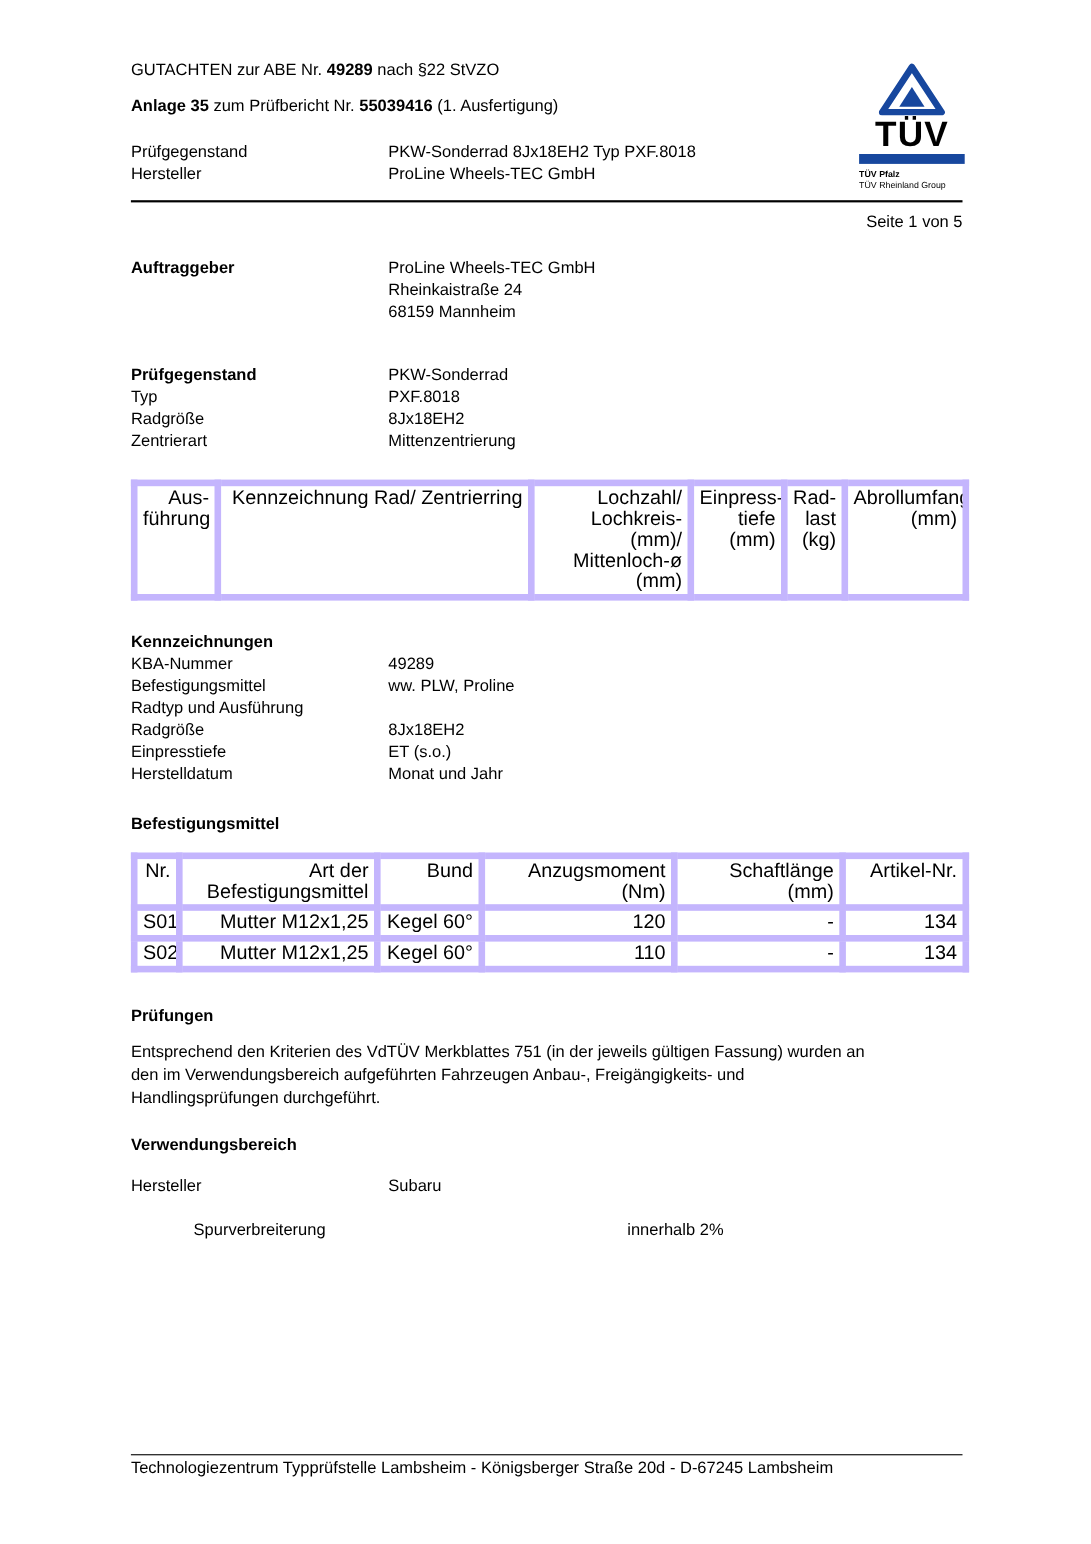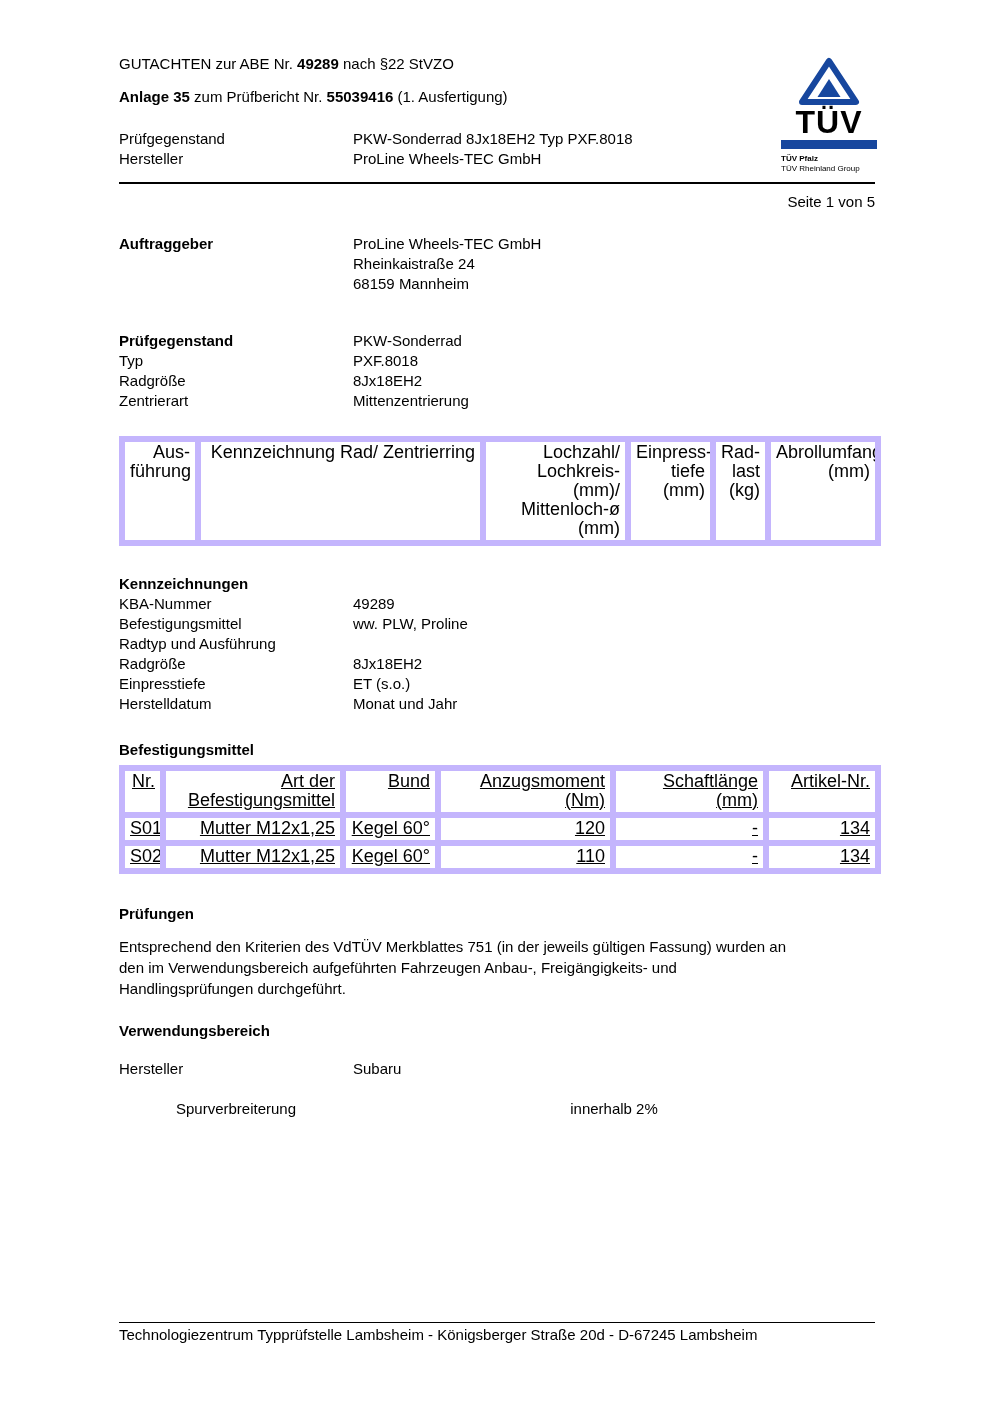--- a/index.html
+++ b/index.html
@@ -23,21 +23,21 @@
   table { border-collapse: collapse; table-layout: fixed; width: 756px; }
   th, td {
     border: 6px solid #c4b5fd; padding: 1px 5px 2px 5px; text-align: right;
     vertical-align: top; font-weight: normal; font-size: 18px; line-height: 19px;
     white-space: pre-line; overflow: hidden;
   }
   .wheel-table { margin-top: 25px; }
   .section-title { font-weight: bold; line-height: 20px; }
   .kennz-title { margin-top: 28px; }
   .bef-title { margin-top: 26px; }
-  .bef-table { margin-top: 5px; text-decoration: underline; }
+  .bef-table { margin-top: 15px; }
   .pruef-title { margin-top: 30px; }
   .pruef-text { margin-top: 12px; line-height: 21px; white-space: pre-line; }
   .verw-title { margin-top: 22px; }
   .verw-row1 { margin-top: 18px; }
   .verw-row2 { margin-top: 20px; text-align: center; }
   .logo { position: absolute; left: 781px; top: 57px; width: 96px; }
   .logo-triangle { display: block; margin: 0 auto; }
   .logo-wordmark { font-size: 32px; font-weight: bold; letter-spacing: 1px; line-height: 32px; text-align: center; margin-top: 1px; }
   .logo-bar { height: 9px; background: #17479e; margin-top: 2px; }
   .logo-org1 { font-size: 8px; font-weight: bold; margin-top: 5px; line-height: 10px; }

